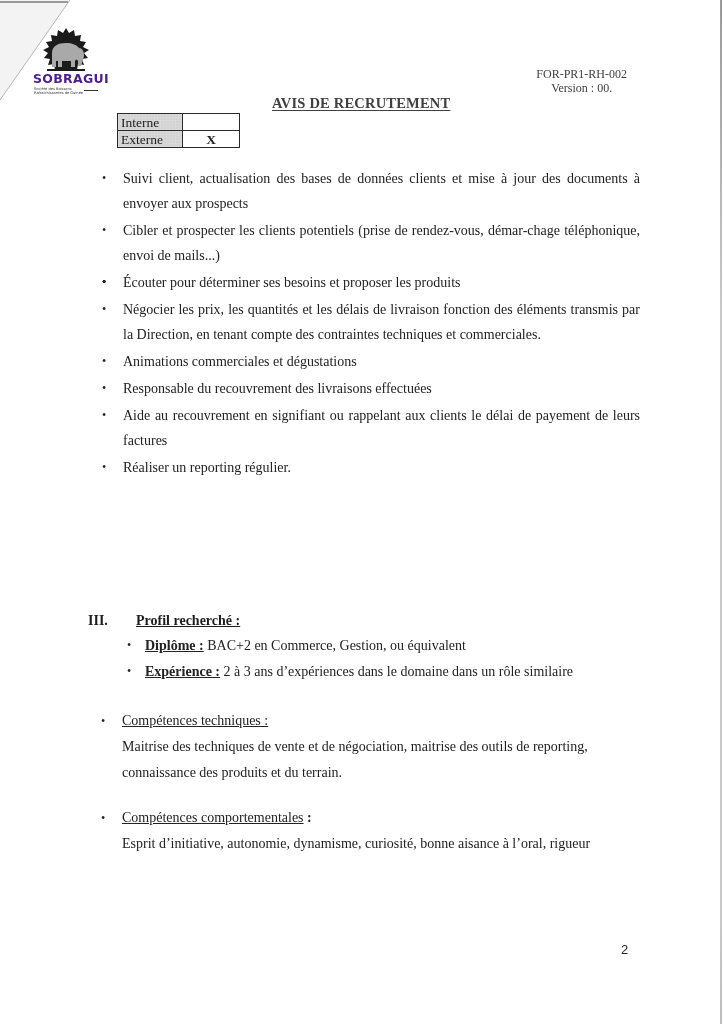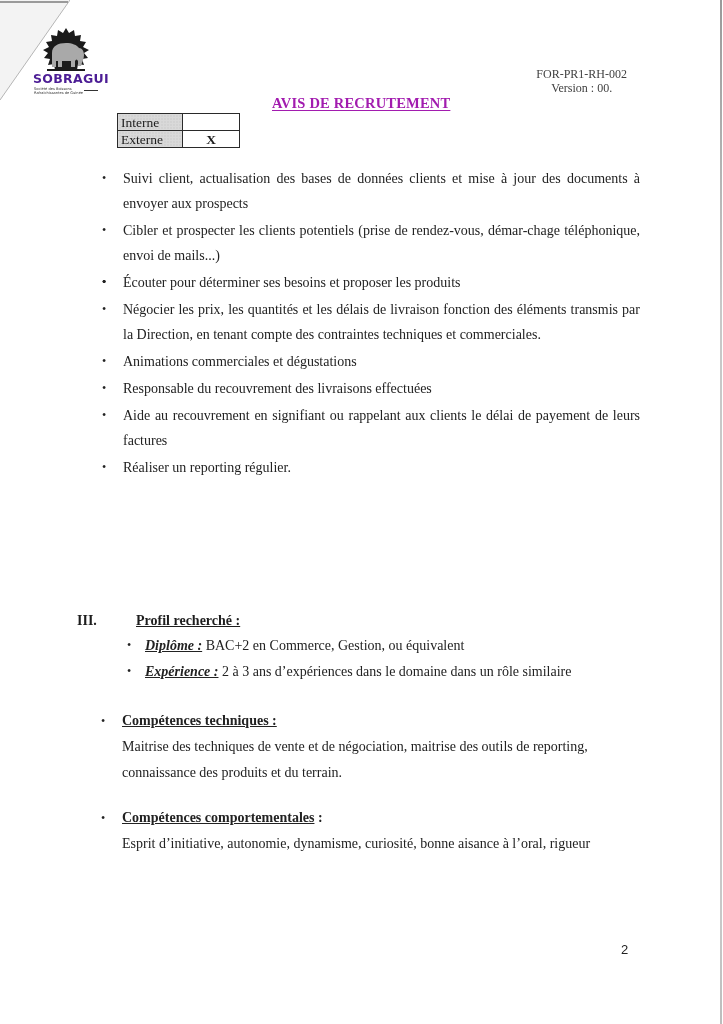--- a/index.html
+++ b/index.html
@@ -69,21 +69,21 @@
       color: #404040;
     }
     .doc-title {
       position: absolute;
       left: 272px; top: 95px;
       font-size: 14.5px;
       font-weight: bold;
       text-decoration: underline;
       text-underline-offset: 2px;
       letter-spacing: 0.2px;
-      color: #a21caf;
+      color: #404040;
     }
     
     .recruit-table {
       position: absolute;
       left: 117px; top: 113px;
       border-collapse: collapse;
       font-size: 13.5px;
     }
     .recruit-table td {
       border: 1px solid #2a2a2a;
@@ -125,21 +125,21 @@
       font-size: 12px;
     }
     .section {
       position: absolute;
       left: 77px; top: 608px;
       font-size: 14px;
       line-height: 25px;
     }
     .section-num {
       position: absolute;
-      left: 0; top: 0;
+      left: 11px; top: 0;
       font-weight: bold;
     }
     .section-title {
       position: absolute;
       left: 59px; top: 0;
       font-weight: bold;
       text-decoration: underline;
       white-space: nowrap;
     }
     .sub-list {
@@ -154,37 +154,36 @@
     }
     .sub-list li {
       position: relative;
       padding-left: 18px;
       margin-bottom: 1px;
     }
     .sub-list .bullet-dot { left: 0; }
     .kv-key {
       font-weight: bold;
       text-decoration: underline;
-      font-style: italic;
     }
     .block {
       position: absolute;
       left: 101px;
       width: 540px;
       font-size: 14px;
       line-height: 26px;
       color: #222;
     }
     .block .bullet-dot { left: 0; top: 0; }
     .block-title {
       position: relative;
       padding-left: 21px;
     }
     .block-title .t {
-      font-weight: bold;
+      font-weight: normal;
       text-decoration: underline;
       margin-top: 40px;
     }
     .block-title .colon { font-weight: bold; }
     .block-body {
       padding-left: 21px;
     }
     .page-number {
       position: absolute;
       left: 621px; top: 942px;

